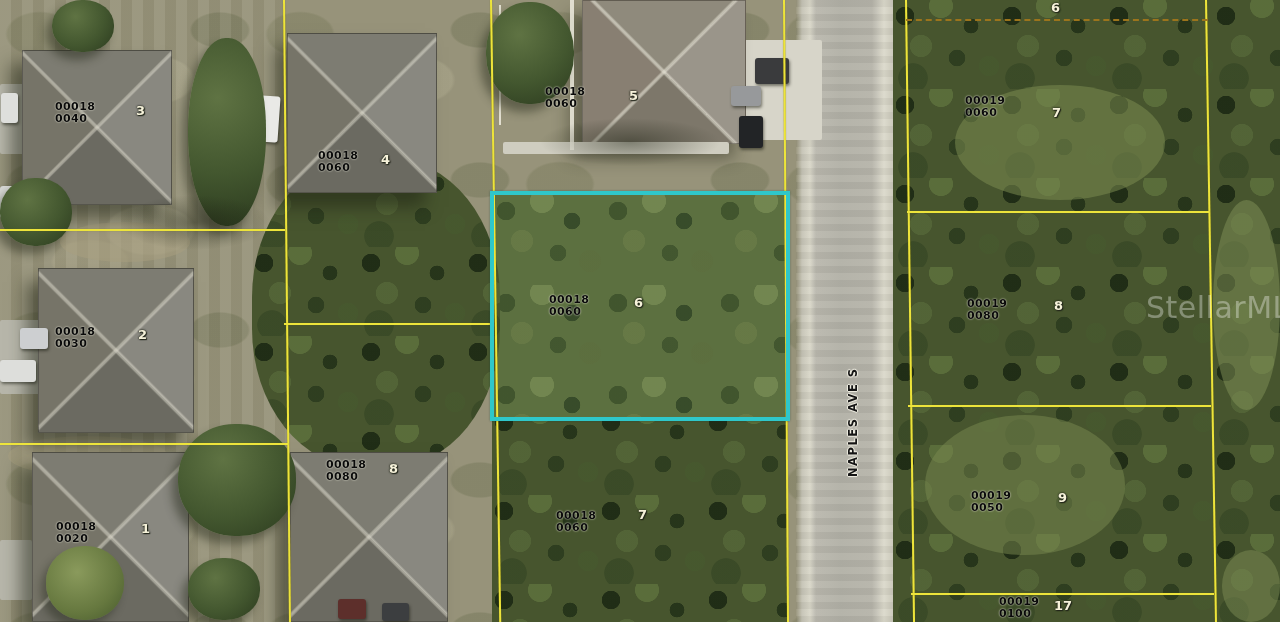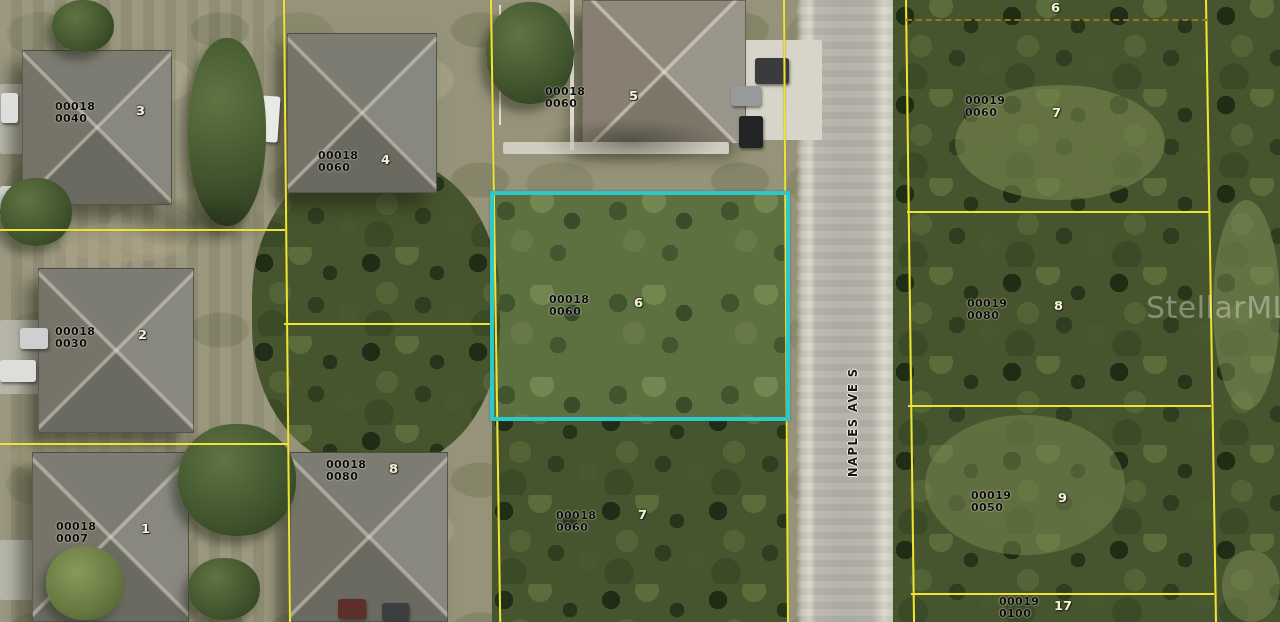--- a/index.html
+++ b/index.html
@@ -187,21 +187,21 @@
 
   <div id="highlight-box" class="z30" style="left:490px;top:191px;width:292px;height:222px"></div>
 
   <div class="plabel" style="left:55px;top:101px"><span>00018</span><br><span>0040</span></div>
   <div class="plabel" style="left:318px;top:150px"><span>00018</span><br><span>0060</span></div>
   <div class="plabel" style="left:545px;top:86px"><span>00018</span><br><span>0060</span></div>
   <div class="plabel" style="left:549px;top:294px"><span>00018</span><br><span>0060</span></div>
   <div class="plabel" style="left:556px;top:510px"><span>00018</span><br><span>0060</span></div>
   <div class="plabel" style="left:326px;top:459px"><span>00018</span><br><span>0080</span></div>
   <div class="plabel" style="left:55px;top:326px"><span>00018</span><br><span>0030</span></div>
-  <div class="plabel" style="left:56px;top:521px"><span>00018</span><br><span>0007</span></div>
+  <div class="plabel" style="left:56px;top:521px"><span>00018</span><br><span>0020</span></div>
   <div class="plabel" style="left:965px;top:95px"><span>00019</span><br><span>0060</span></div>
   <div class="plabel" style="left:967px;top:298px"><span>00019</span><br><span>0080</span></div>
   <div class="plabel" style="left:971px;top:490px"><span>00019</span><br><span>0050</span></div>
   <div class="plabel" style="left:999px;top:596px"><span>00019</span><br><span>0100</span></div>
 
   <div class="lotnum" style="left:136px;top:104px">3</div>
   <div class="lotnum" style="left:381px;top:153px">4</div>
   <div class="lotnum" style="left:629px;top:89px">5</div>
   <div class="lotnum" style="left:634px;top:296px">6</div>
   <div class="lotnum" style="left:638px;top:508px">7</div>

